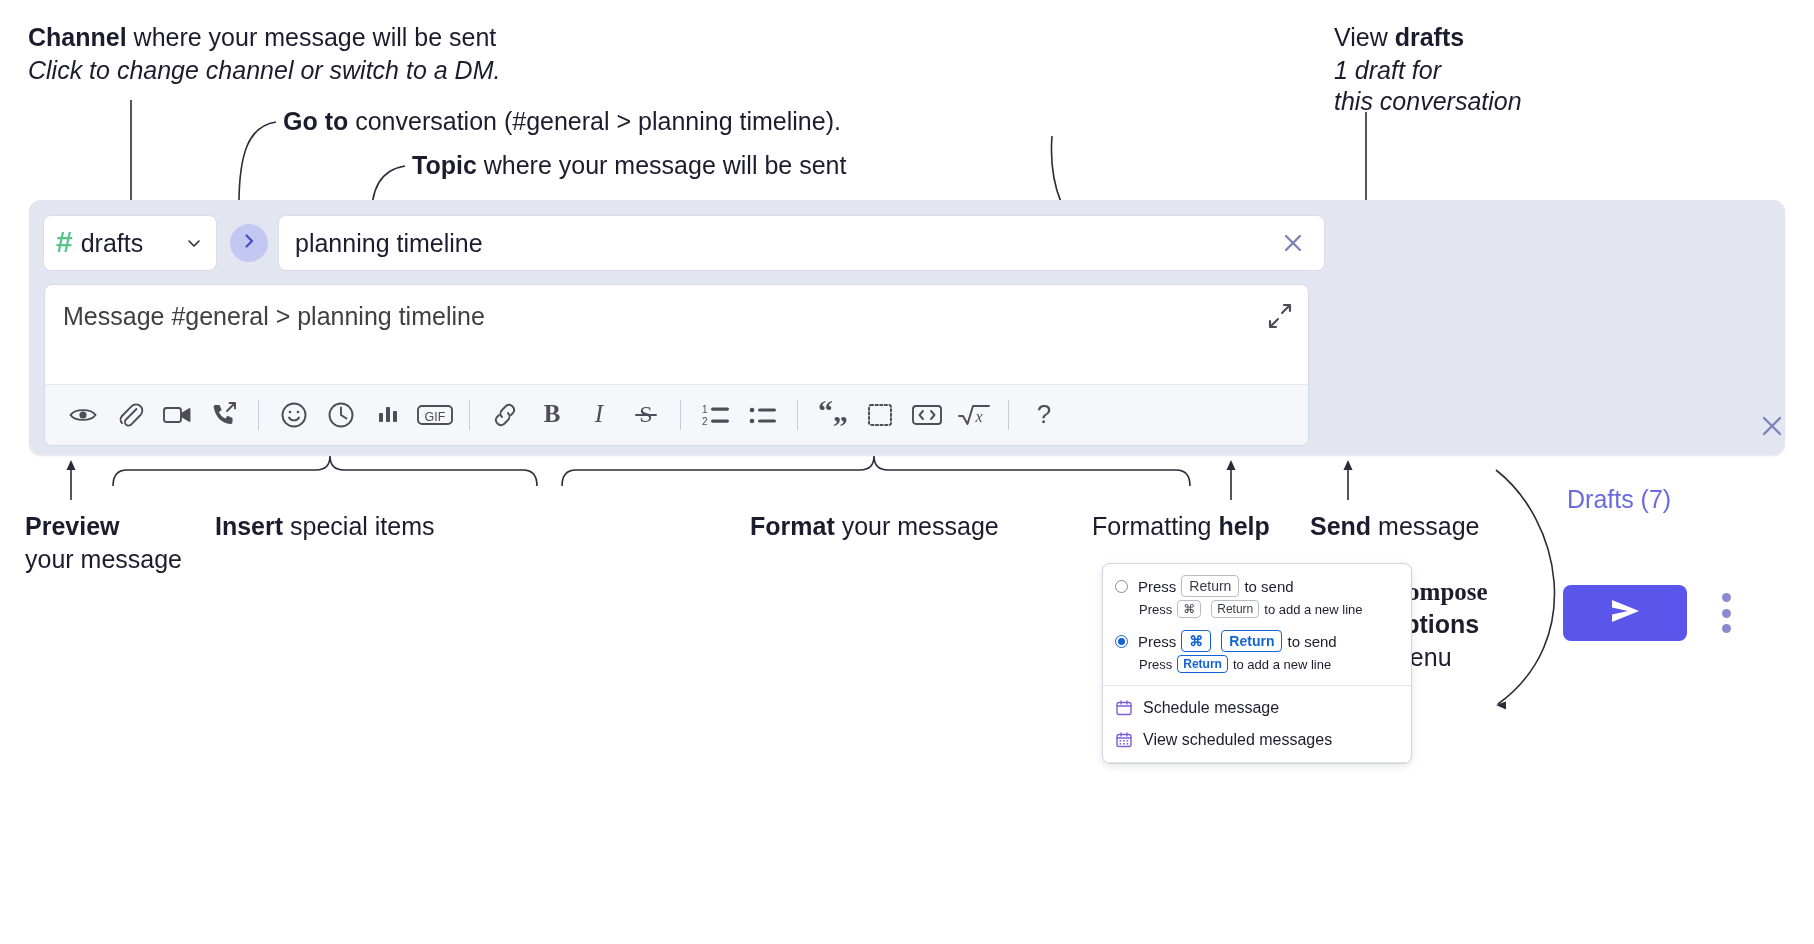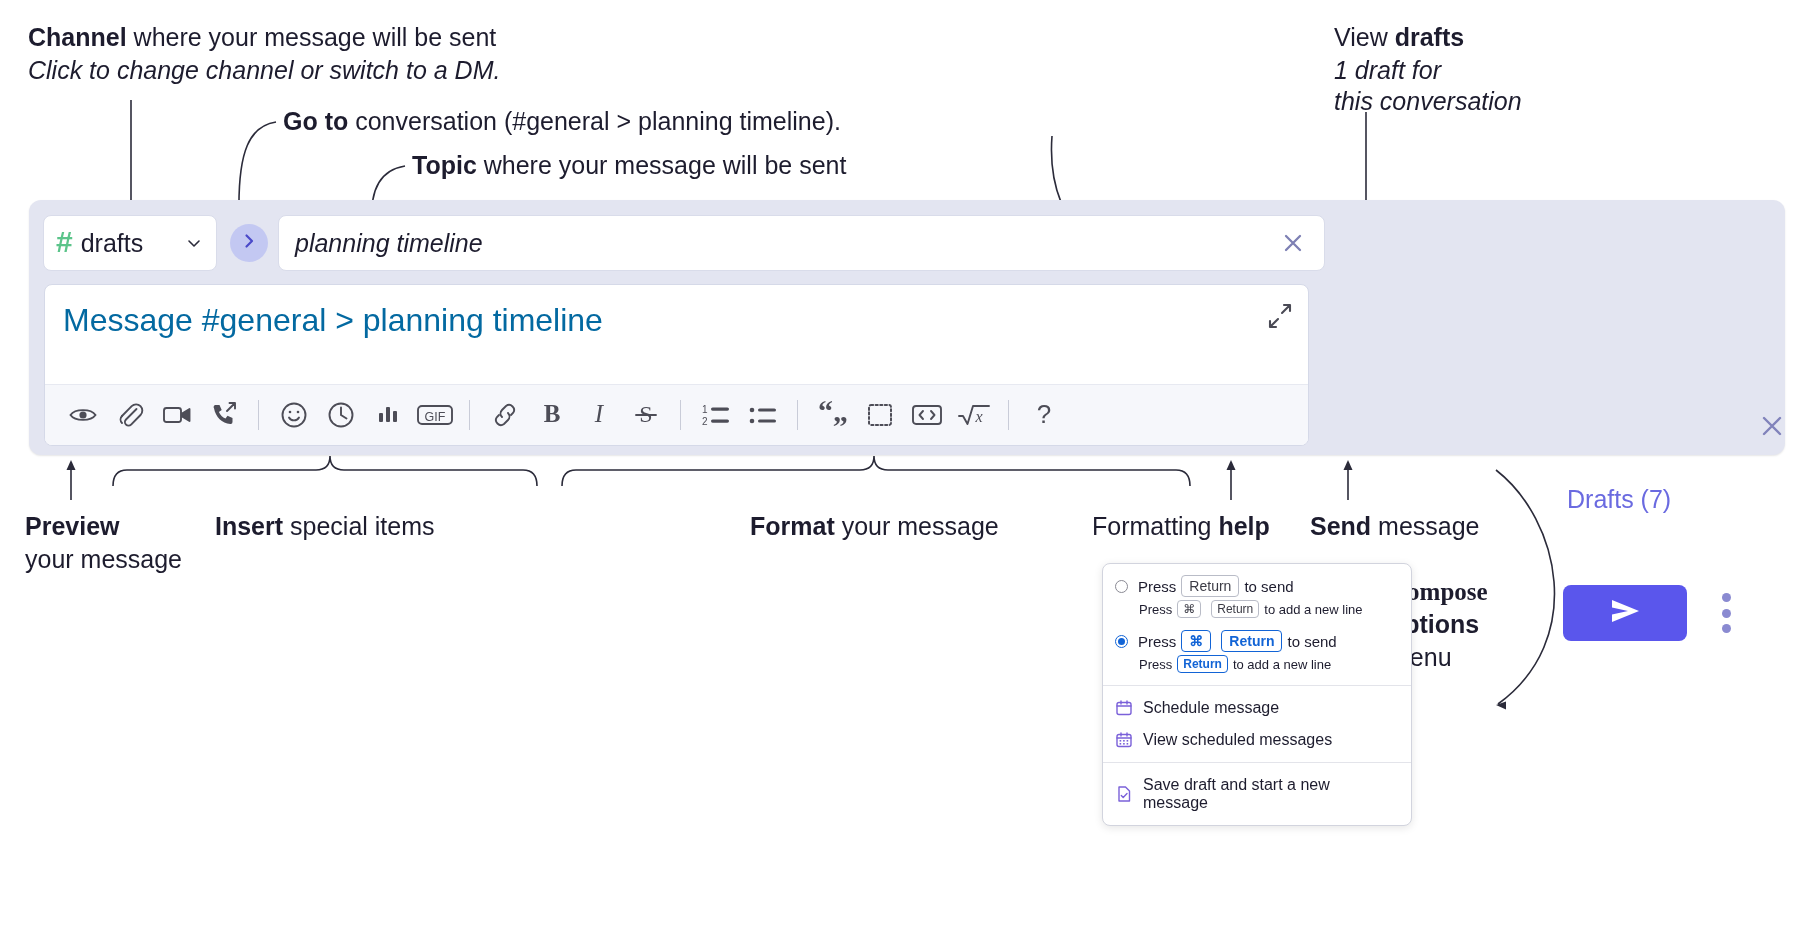--- a/index.html
+++ b/index.html
@@ -51,33 +51,33 @@
   .chev{margin-left:auto;display:flex;align-items:center;}
   .go-btn{
     width:38px;height:38px;border-radius:50%;
     background:#c3c8f2;margin:0 10px 0 13px;
     display:flex;align-items:center;justify-content:center;
     flex:0 0 auto;
   }
   .topic-box{
     width:1047px;height:56px;background:#fff;border-radius:8px;
     border:1px solid #d9dcea;
-    display:flex;align-items:center;padding:0 16px;box-sizing:border-box;font-style:italic;
+    display:flex;align-items:center;padding:0 16px;box-sizing:border-box;
   }
   .topic-text{font-size:25px;color:#1d1c2e;}
   .topic-x{margin-left:auto;display:flex;align-items:center;}
 
   
   .editor{
     position:absolute;left:44px;top:284px;width:1265px;height:162px;
     background:#fff;border:1px solid #d5d9e8;border-radius:8px;overflow:hidden;
     box-sizing:border-box;
   }
   .editor-placeholder{
-    position:absolute;left:18px;top:17px;font-size:32px;color:#0369a1;
+    position:absolute;left:18px;top:17px;font-size:25px;color:#404040;
   }
   .expand-ic{position:absolute;right:13px;top:16px;}
   .toolbar{
     position:absolute;left:0;right:0;bottom:0;height:61px;
     background:#f6f7fb;border-top:1px solid #e7e9f1;
     display:flex;align-items:center;padding-left:14px;box-sizing:border-box;
   }
   .tb-btn{
     width:47px;height:46px;display:flex;align-items:center;justify-content:center;
     color:#737373;flex:0 0 auto;
@@ -492,27 +492,16 @@
                 <rect x="11.6" y="12" width="1.6" height="1.6"></rect>
               </g>
             </svg>
         </span>
         <span>View scheduled messages</span>
       </div>
     </div>
 
     <div class="menu-div"></div>
 
-    <div class="menu-sec" style="padding:6px 0;">
-      <div class="menu-item">
-        <span class="mi-ic">
-          <svg width="18" height="18" viewBox="0 0 18 18" fill="none" stroke="#7b61d9" stroke-width="1.4" stroke-linecap="round" stroke-linejoin="round">
-              <path d="M4 2 H10.5 L14.5 6 V16 H4 Z"></path>
-              <path d="M6.3 10.5 L8.2 12.4 L12 8.6"></path>
-            </svg>
-        </span>
-        <span>Save draft and start a new message</span>
-      </div>
-    </div>
 
   </div>
 
 </div>
 
 </body></html>

